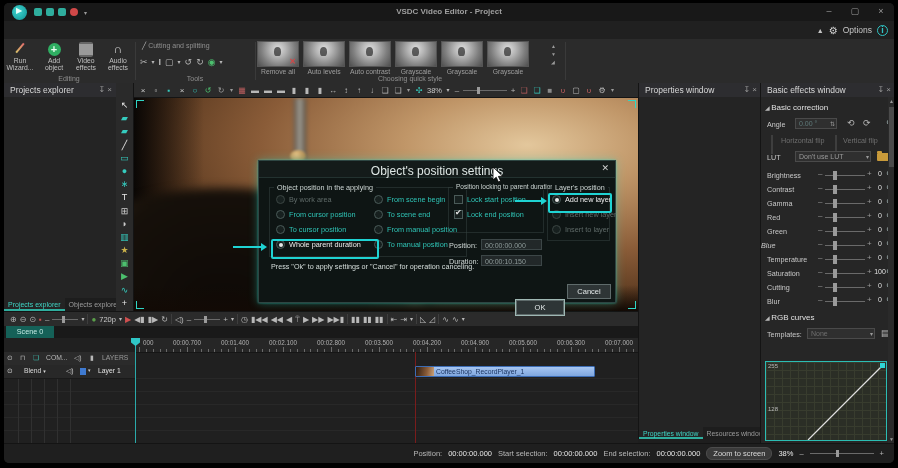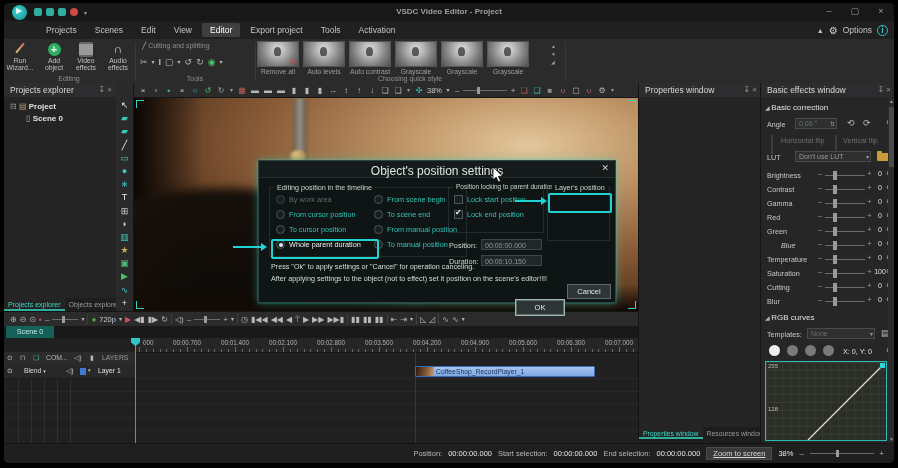--- a/index.html
+++ b/index.html
@@ -139,21 +139,21 @@
   .clipthumb{display:inline-block;width:18px;height:9px;vertical-align:top;margin:0 2px 0 0;
              background:linear-gradient(100deg,#2a1a10,#8a5c38 60%,#caa27a);}
   .playhead{position:absolute;left:131px;top:0;bottom:0;width:1px;background:rgba(47,198,198,.85);}
   .playcap{position:absolute;left:127px;top:0;width:9px;height:8px;background:#2fc6c6;clip-path:polygon(0 0,100% 0,100% 55%,50% 100%,0 55%);}
   .redline{position:absolute;left:411px;top:14px;bottom:0;width:1px;background:#7a1c1c;}
 
   
   .statusbar{left:0;top:440px;width:890px;height:20px;background:#1f1f1f;border-top:1px solid #141414;
              display:flex;align-items:center;justify-content:flex-end;gap:6px;padding-right:10px;box-sizing:border-box;font-size:7.5px;color:#b8b8b8;}
   .statusbar .val{color:#e6e6e6;}
-  .zbtn{background:#3a3a3a;border:1px solid #4c4c4c;border-radius:0;padding:1px 6px;color:#d8d8d8;text-decoration:underline;}
+  .zbtn{background:#3a3a3a;border:1px solid #4c4c4c;border-radius:6px;padding:1px 6px;color:#d8d8d8;}
 </style>
 </head>
 <body>
 
 <div class="screen">
 <div class="win">
 
   <div class="r titlebar">
     <div class="r logo"></div>
     <span class="r qi" style="left:30px;background:#2fae9e;"></span>
@@ -161,30 +161,20 @@
     <span class="r qi" style="left:54px;background:#2fae9e;"></span>
     <span class="r qi" style="left:66px;background:#d04848;border-radius:50%;"></span>
     <span class="r" style="left:80px;top:6px;font-size:6px;color:#9a9a9a;">▾</span>
     <span class="r title-text" style="left:50%;transform:translateX(-50%);font-weight:bold;">VSDC Video Editor - Project</span>
     <span class="r wbtn" style="right:52px;">–</span>
     <span class="r wbtn" style="right:26px;">▢</span>
     <span class="r wbtn" style="right:0;">×</span>
   </div>
 
   <div class="r menubar">
-    <div class="r mitems">
-          <span class="mitem">Projects</span>
-          <span class="mitem">Scenes</span>
-          <span class="mitem">Edit</span>
-          <span class="mitem">View</span>
-          <span class="mitem active">Editor</span>
-          <span class="mitem">Export project</span>
-          <span class="mitem">Tools</span>
-          <span class="mitem">Activation</span>
-        </div>
     <div class="r mright">
       <span style="font-size:7px;">▲</span>
       <span class="gear">⚙</span>
       <span>Options</span>
       <span class="infoi">i</span>
     </div>
   </div>
 
   <div class="r ribbon">
     <div class="r" style="left:0;top:0;width:130px;height:44px;">
@@ -273,31 +263,20 @@
       </div>
       <div class="rgroup-label">Choosing quick style</div>
     </div>
     <div class="rdiv" style="left:561px;"></div>
   </div>
 
   <div class="r projects">
     <div class="panel-h">
       <span>Projects explorer</span>
       <span class="hicons"><span>↧</span> <span>×</span></span>
-    </div>
-    <div class="tree">
-      <div class="row">
-        <span style="color:#9a9a9a;">⊟</span>
-        <span style="color:#b8a878;">▤</span>
-        <b>Project</b>
-      </div>
-      <div class="row" style="padding-left:16px;">
-        <span style="color:#9ab8b0;">▯</span>
-        <b>Scene 0</b>
-      </div>
     </div>
     <div class="ptabs">
       <span class="ptab active">Projects explorer</span>
       <span class="ptab">Objects explorer</span>
     </div>
   </div>
 
   <div class="r toolstrip">
         <span class="ico" style="color: rgb(232, 232, 232);">↖</span>
         <span class="ico" style="color: rgb(53, 204, 191);">▰</span>
@@ -376,21 +355,21 @@
     <div class="cv" style="right:2px;bottom:2px;width:7px;height:7px;border-right:1px solid #2fd6c6;border-bottom:1px solid #2fd6c6;"></div>
   </div>
 
   <div class="r dialog">
     <div class="dtitle">
       <span class="t">Object's position settings</span>
       <span class="dclose">✕</span>
     </div>
 
     <div class="dgroup" style="left:10px;top:26px;width:196px;height:68px;">
-      <span class="dlegend">Editing position in the timeline</span>
+      <span class="dlegend">Object position in the applying</span>
       <div id="dg-col2" style="position:absolute;left:104px;top:4px;">
             <div class="opt">
               <span class="radio"></span>
               <span class="olabel">From scene begin</span>
             </div>
             <div class="opt">
               <span class="radio"></span>
               <span class="olabel">To scene end</span>
             </div>
             <div class="opt">
@@ -433,31 +412,44 @@
             </div>
             <div class="opt">
               <span class="check on"></span>
               <span class="olabel" style="color: rgb(47, 196, 182);">Lock end position</span>
             </div>
           </div>
     </div>
 
     <div class="dgroup" style="left:288px;top:26px;width:61px;height:52px;">
       <span class="dlegend">Layer's position</span>
+      <div id="dg-layer" style="position:absolute;left:4px;top:4px;">
+            <div class="opt sel">
+              <span class="radio sel"></span>
+              <span class="olabel">Add new layer</span>
+            </div>
+            <div class="opt dis">
+              <span class="radio"></span>
+              <span class="olabel">Insert new layer</span>
+            </div>
+            <div class="opt dis">
+              <span class="radio"></span>
+              <span class="olabel">Insert to layer</span>
+            </div>
+          </div>
     </div>
     <div class="hl" style="left:289px;top:32px;width:60px;height:16px;"></div>
     <div class="tarrow" style="left:256px;top:39px;width:26px;"></div>
 
     <span class="dflabel" style="left:190px;top:80px;">Position:</span>
     <span class="dfield" style="left:222px;top:78px;width:61px;">00:00:00.000</span>
     <span class="dflabel" style="left:190px;top:96px;">Duration:</span>
     <span class="dfield" style="left:222px;top:94px;width:61px;">00:00:10.150</span>
 
     <span class="dnote" style="left:12px;top:101px;">Press "Ok" to apply settings or "Cancel" for operation canceling.</span>
-    <span class="dnote" style="left:12px;top:113px;">After applying settings to the object (not to effect) set it position on the scene's editor!!!!</span>
 
     <span class="dbtn focus" style="left:257px;top:139px;">OK</span>
     <span class="dbtn" style="left:308px;top:123px;width:42px;">Cancel</span>
   </div>
 
   <svg class="r" style="left:488px;top:163px;z-index:40;" width="12" height="18" viewBox="0 0 12 18">
     <path d="M1 1 L1 14 L4.2 11.2 L6.4 16 L8.6 15 L6.4 10.4 L10.6 10.2 Z" fill="#fff" stroke="#000" stroke-width="0.8"></path>
   </svg>
 
   <div class="r props">
@@ -536,21 +528,21 @@
           <div class="be-row" style="top: 142px;">
             <span class="be-label" style="left: 6px; top: 2px;">Green</span>
             <span class="sl-minus">–</span>
             <span class="sl-track"></span>
             <span class="sl-knob"></span>
             <span class="sl-plus">+</span>
             <span class="sl-val">0</span>
             <span class="sl-reset">↺</span>
           </div>
           <div class="be-row" style="top: 156px;">
-            <span class="be-label" style="left: 20px; top: 2px; font-style: italic;">Blue</span>
+            <span class="be-label" style="left: 0; top: 2px; font-style: italic;">Blue</span>
             <span class="sl-minus">–</span>
             <span class="sl-track"></span>
             <span class="sl-knob"></span>
             <span class="sl-plus">+</span>
             <span class="sl-val">0</span>
             <span class="sl-reset">↺</span>
           </div>
           <div class="be-row" style="top: 170px;">
             <span class="be-label" style="left: 6px; top: 2px;">Temperature</span>
             <span class="sl-minus">–</span>
@@ -587,28 +579,20 @@
             <span class="sl-val">0</span>
             <span class="sl-reset">↺</span>
           </div>
         </div>
 
     <div class="sect" style="top:230px;">RGB curves</div>
     <span class="be-label" style="left:6px;top:247px;">Templates:</span>
     <span class="be-select" style="left:46px;top:245px;width:68px;color:#6f6f6f;"><span>None</span><span class="car">▾</span></span>
     <span class="ico r" style="left:120px;top:244px;">▤</span>
 
-    <div class="be-row" style="top:262px;">
-      <span class="r" style="left:8px;top:0;width:11px;height:11px;border-radius:50%;background:#efefef;"></span>
-      <span class="r" style="left:26px;top:0;width:11px;height:11px;border-radius:50%;background:#7a7a7a;"></span>
-      <span class="r" style="left:44px;top:0;width:11px;height:11px;border-radius:50%;background:#7a7a7a;"></span>
-      <span class="r" style="left:62px;top:0;width:11px;height:11px;border-radius:50%;background:#7a7a7a;"></span>
-      <span class="be-label" style="left:82px;top:2px;color:#e0e0e0;">X: 0, Y: 0</span>
-      <span class="ico r sl-reset" style="left:125px;top:0;">↺</span>
-    </div>
 
     <div class="curve">
       <span style="position:absolute;left:2px;top:1px;font-size:6px;color:#b8b8b8;">255</span>
       <span style="position:absolute;left:2px;top:44px;font-size:6px;color:#b8b8b8;">128</span>
       <svg width="120" height="78" style="position:absolute;left:0;top:0;">
         <line x1="42" y1="78" x2="117" y2="3" stroke="#e0e0e0" stroke-width="1.2"></line>
         <rect x="114" y="1" width="5" height="5" fill="#2fd6d6"></rect>
       </svg>
     </div>
 

